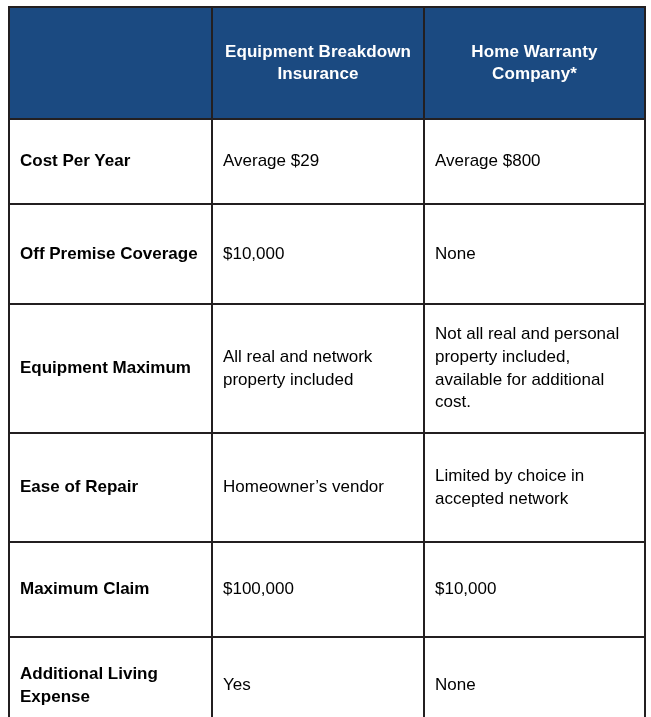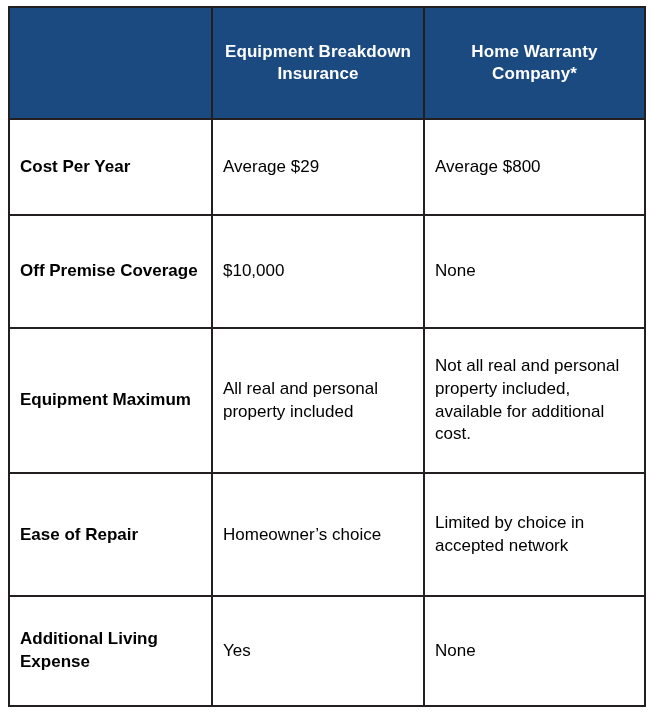--- a/index.html
+++ b/index.html
@@ -117,30 +117,35 @@
       </tr>
 
       <tr class="r-1">
         <td class="row-label">Off Premise Coverage</td>
         <td class="val">$10,000</td>
         <td class="val">None</td>
       </tr>
 
       <tr class="r-2">
         <td class="row-label">Equipment Maximum</td>
-        <td class="val">All real and personal property included</td>
+        <td class="val">All real and network property included</td>
         <td class="val">Not all real and personal property included, available for additional cost.</td>
       </tr>
 
       <tr class="r-3">
         <td class="row-label">Ease of Repair</td>
-        <td class="val">Homeowner’s choice</td>
+        <td class="val">Homeowner’s vendor</td>
         <td class="val">Limited by choice in accepted network</td>
       </tr>
 
+      <tr class="r-4">
+        <td class="row-label">Maximum Claim</td>
+        <td class="val">$100,000</td>
+        <td class="val">$10,000</td>
+      </tr>
 
       <tr class="r-5">
         <td class="row-label">Additional Living Expense</td>
         <td class="val">Yes</td>
         <td class="val">None</td>
       </tr>
 
     </tbody>
   </table>
 </div>

